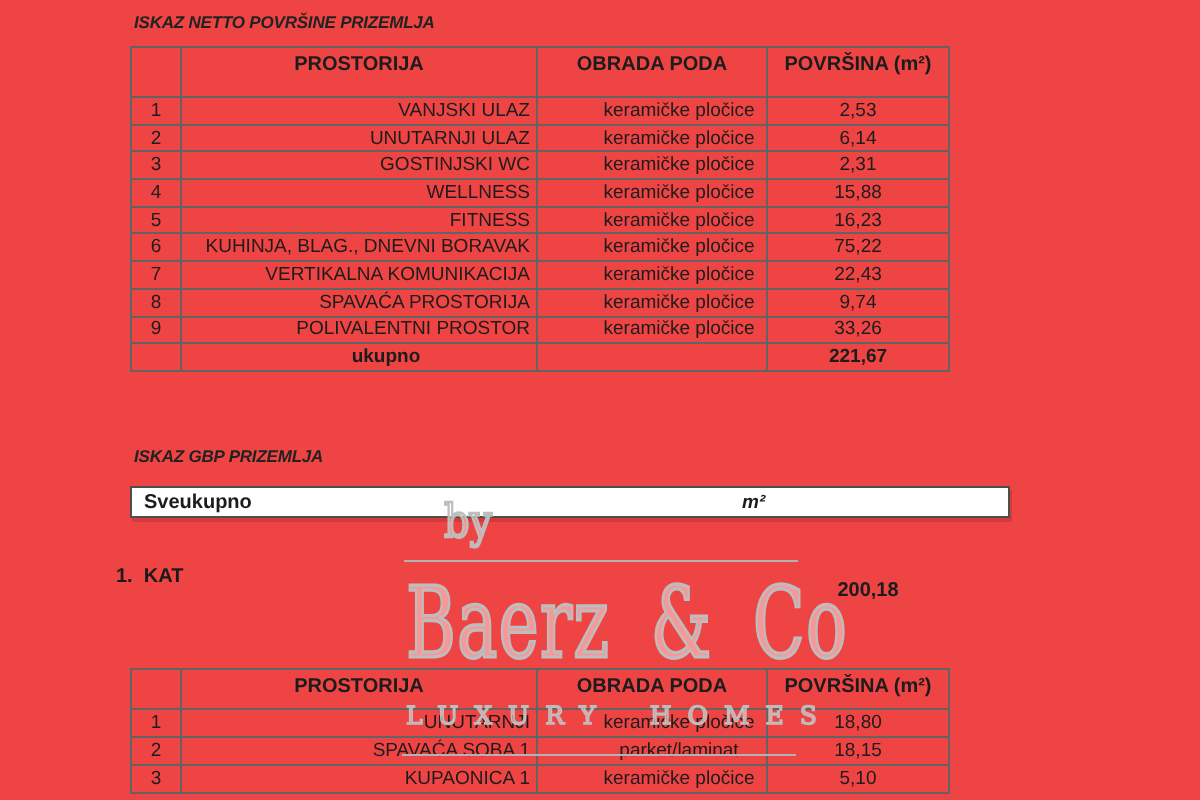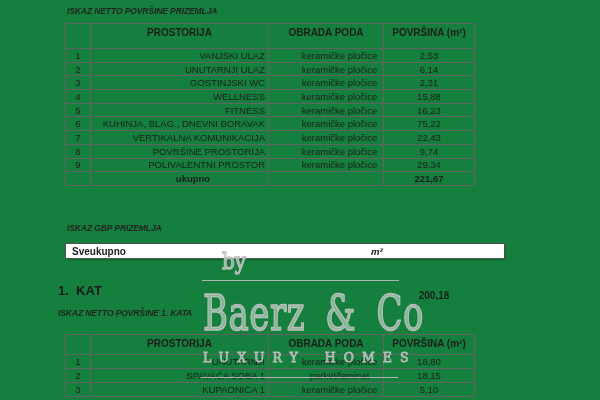--- a/index.html
+++ b/index.html
@@ -1,28 +1,28 @@
 <!DOCTYPE html>
 <html><head>
 <meta charset="utf-8">
 <style>
   html,body { margin:0; padding:0; background:#fff; }
   .page {
-    position:relative; width:600px; height:400px; background:#15803d;
+    position:relative; width:600px; height:400px; background:#ef4444;
     font-family:"Liberation Sans", sans-serif; color:#1c1c1c; overflow:hidden;
   }
   .sec-title {
     position:absolute; font-size:8.5px; font-weight:bold; font-style:italic;
     letter-spacing:-0.1px; white-space:pre; color:#222;
   }
   .t1 { left:67px; top:6px; }
   .t2 { left:67px; top:223px; }
   .t3 { left:58px; top:308px; }
   .kat-heading {
-    position:absolute; left:58px; top:283px; font-size:13px; font-weight:bold;
+    position:absolute; left:58px; top:283px; font-size:10px; font-weight:bold;
     white-space:pre; color:#1a1a1a;
   }
   table.tbl {
     position:absolute; left:65px; width:409px; border-collapse:collapse;
     table-layout:fixed;
     border-radius:24px;
   }
   .tbl1 { top:23px; }
   .tbl2 { top:334px; }
   .tbl th, .tbl td {
@@ -135,29 +135,29 @@
           <td class="c3">75,22</td>
         </tr>
         <tr>
           <td class="c0">7</td>
           <td class="c1">VERTIKALNA KOMUNIKACIJA</td>
           <td class="c2">keramičke pločice</td>
           <td class="c3">22,43</td>
         </tr>
         <tr>
           <td class="c0">8</td>
-          <td class="c1">POVRŠINE PROSTORIJA</td>
+          <td class="c1">SPAVAĆA PROSTORIJA</td>
           <td class="c2">keramičke pločice</td>
           <td class="c3">9,74</td>
         </tr>
         <tr>
           <td class="c0">9</td>
           <td class="c1">POLIVALENTNI PROSTOR</td>
           <td class="c2">keramičke pločice</td>
-          <td class="c3">29,34</td>
+          <td class="c3">33,26</td>
         </tr>
       </tbody>
     <tfoot>
       <tr>
         <td class="c0"></td>
         <td class="c2 bold">ukupno</td>
         <td class="c2"></td>
         <td class="c3 bold">221,67</td>
       </tr>
     </tfoot>
@@ -166,21 +166,20 @@
   <div class="sec-title t2">ISKAZ GBP PRIZEMLJA</div>
 
   <div class="summary">
     <span class="s-label">Sveukupno</span>
     <span class="s-unit">m²</span>
     <span class="s-value">200,18</span>
   </div>
 
   <div class="kat-heading">1.  KAT</div>
 
-  <div class="sec-title t3">ISKAZ NETTO POVRŠINE 1. KATA</div>
 
   <table class="tbl tbl2">
     <colgroup>
         <col style="width:25px">
         <col style="width:178px">
         <col style="width:115px">
         <col style="width:91px">
       </colgroup>
     <thead>
       <tr>

